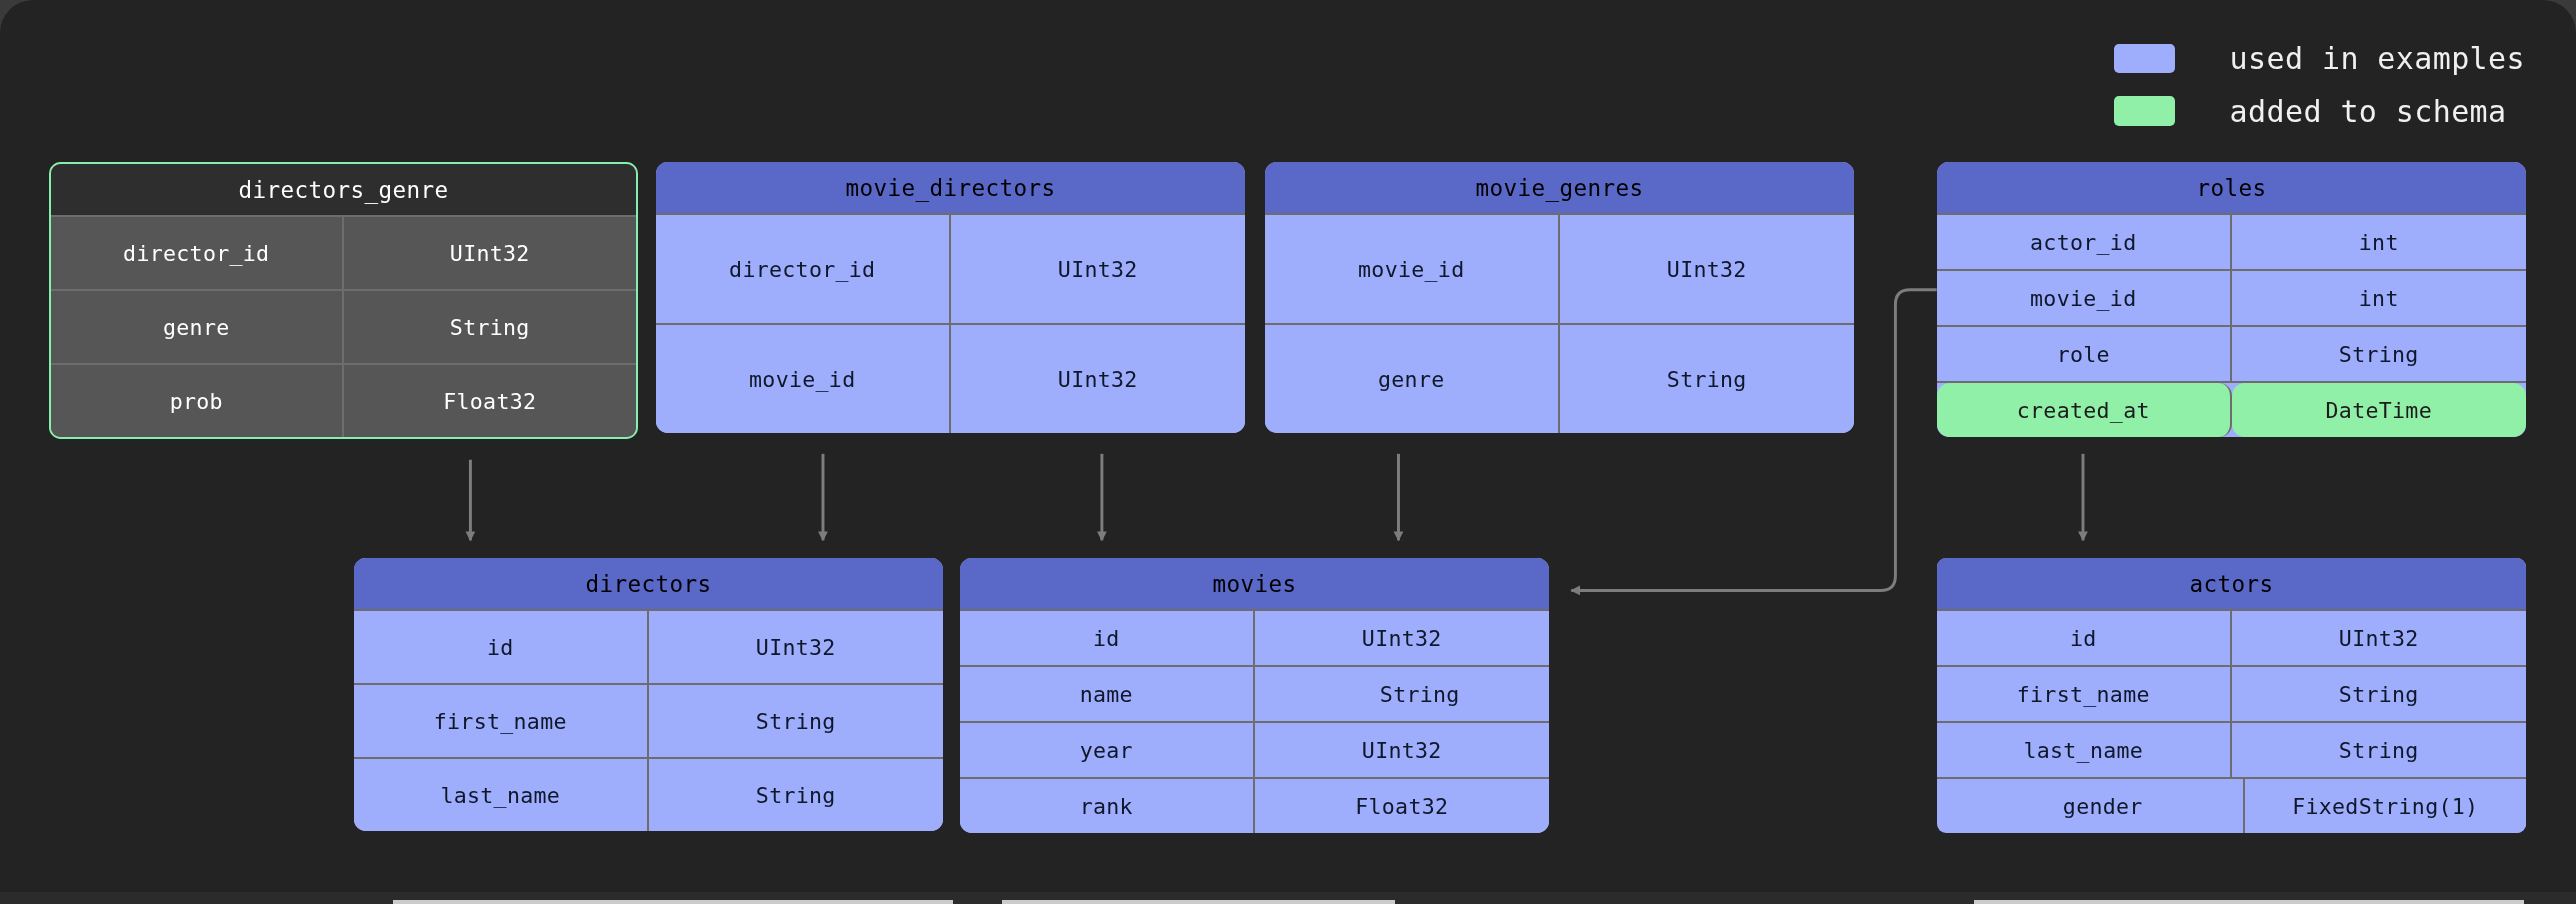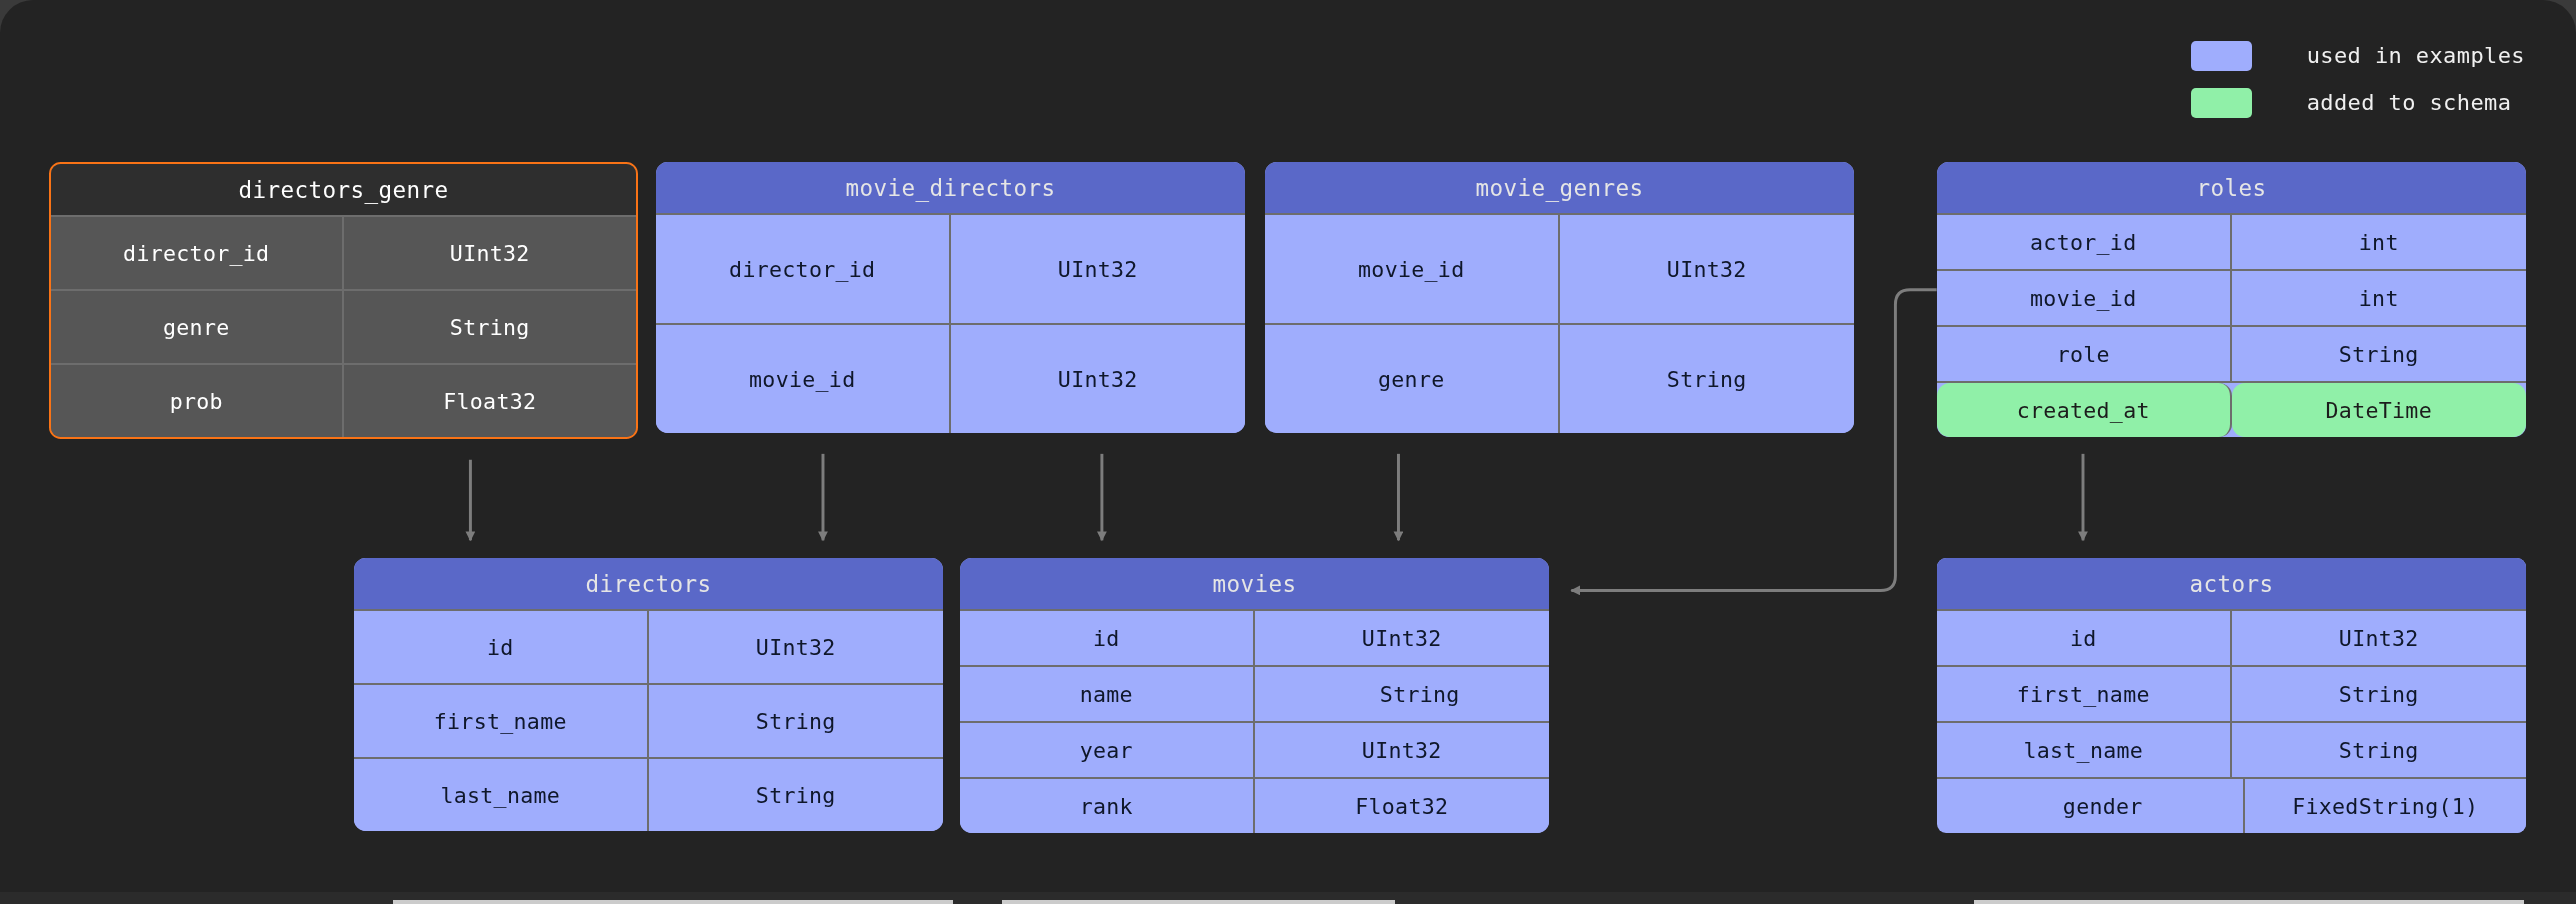--- a/index.html
+++ b/index.html
@@ -65,41 +65,41 @@
     gap: 21.6px;
   }
   .legend-swatch {
     width: 61px;
     height: 29.5px;
     border-radius: 4.9px;
     flex: none;
   }
   .legend-label {
     color: #f0f0f0;
-    font-size: 22px;
+    font-size: 30px;
     letter-spacing: 0.4px;
     white-space: nowrap;
     margin-left: 33px;
   }
 
   
   .tbl {
     position: absolute;
     border-radius: 11.8px;
     overflow: hidden;
     box-sizing: border-box;
   }
   .tbl-head {
     height: 51px;
     display: flex;
     align-items: center;
     justify-content: center;
     font-size: 22.6px;
     letter-spacing: 0.4px;
-    color: #e5e5e5;
+    color: #000000;
     box-sizing: border-box;
   }
   .tbl-row {
     display: flex;
     box-sizing: border-box;
     border-top: 2px solid #6d6d6d;
   }
   .cell {
     display: flex;
     align-items: center;
@@ -112,21 +112,21 @@
   .cell.name { flex: 0 0 50%; border-right: 2px solid #6d6d6d; }
   .cell.type { flex: 1 1 auto; }
 
   
   .tbl.blue { background: #9fadfd; }
   .tbl.blue .tbl-head { background: #5a68c8; }
   .tbl.blue .cell { background: #9fadfd; color: #0f172a; }
   .tbl.blue .tbl-row.added .cell { background: #90f0a8; color: #1c1c1c; border-radius: 13px; }
 
   
-  .tbl.gray { background: #565656; border: 2px solid #f97316; }
+  .tbl.gray { background: #565656; border: 2px solid #86efac; }
   .tbl.gray .tbl-head { background: #2e2e2e; color: #ffffff; }
   .tbl.gray .cell { background: #565656; color: #ffffff; }
 
   
   #edges {
     position: absolute;
     left: 0; top: 0;
     width: 2576px; height: 892px;
     pointer-events: none;
   }

